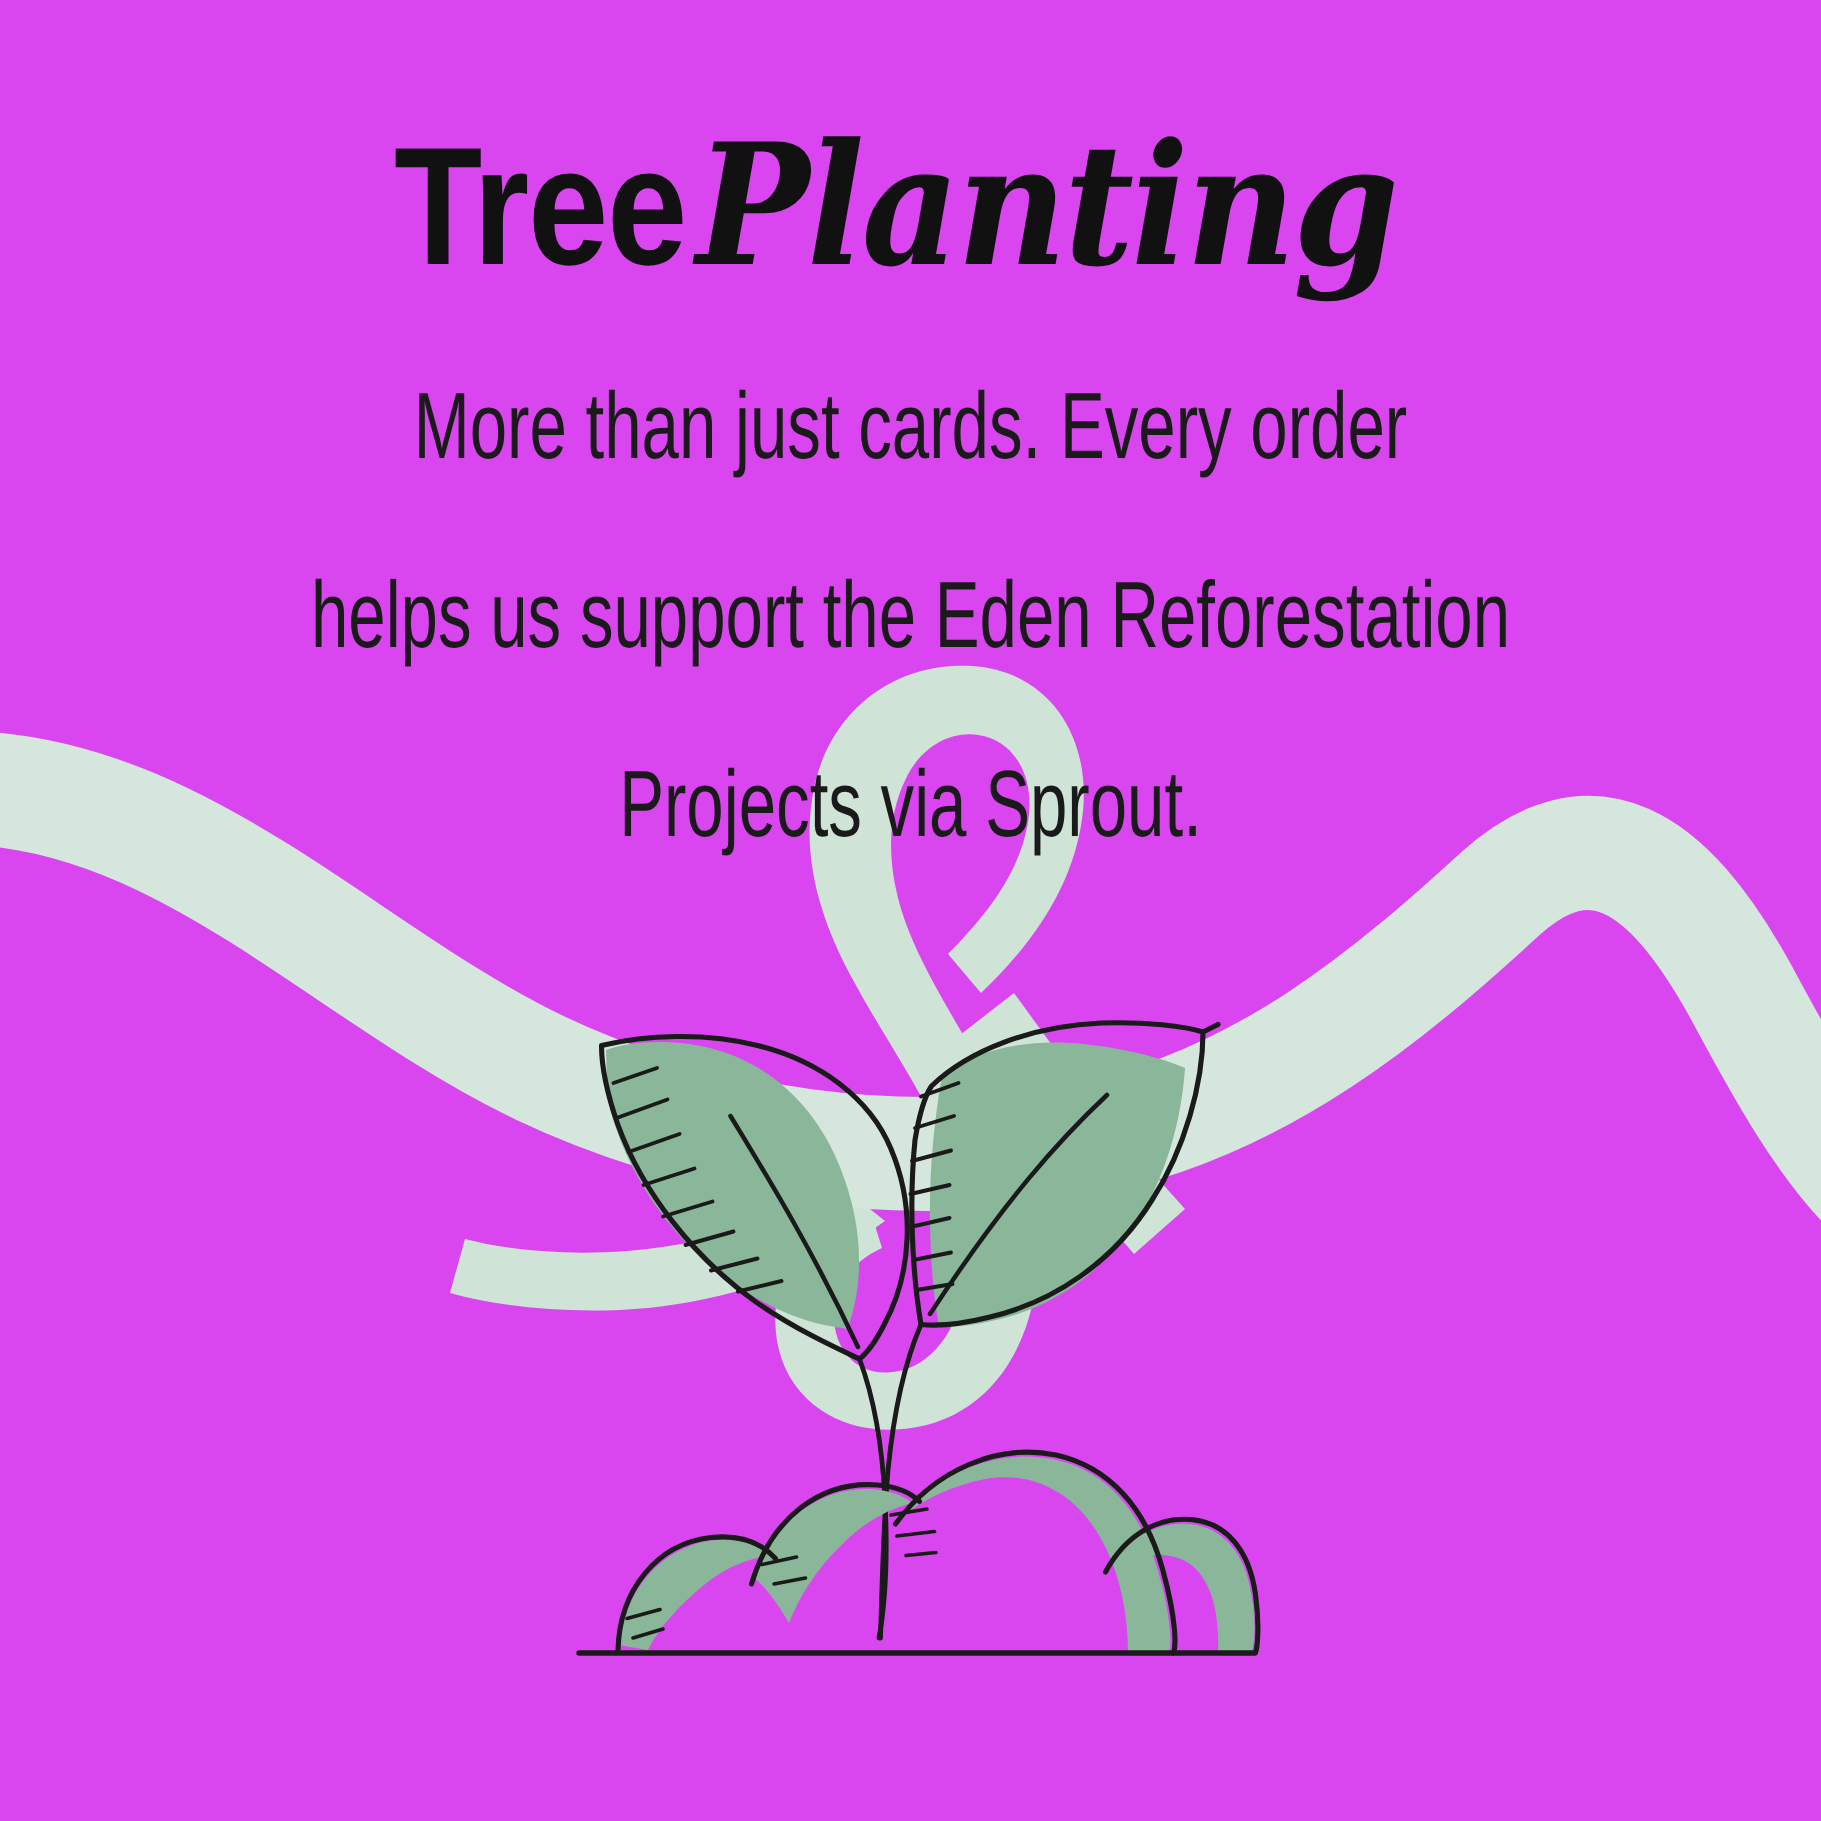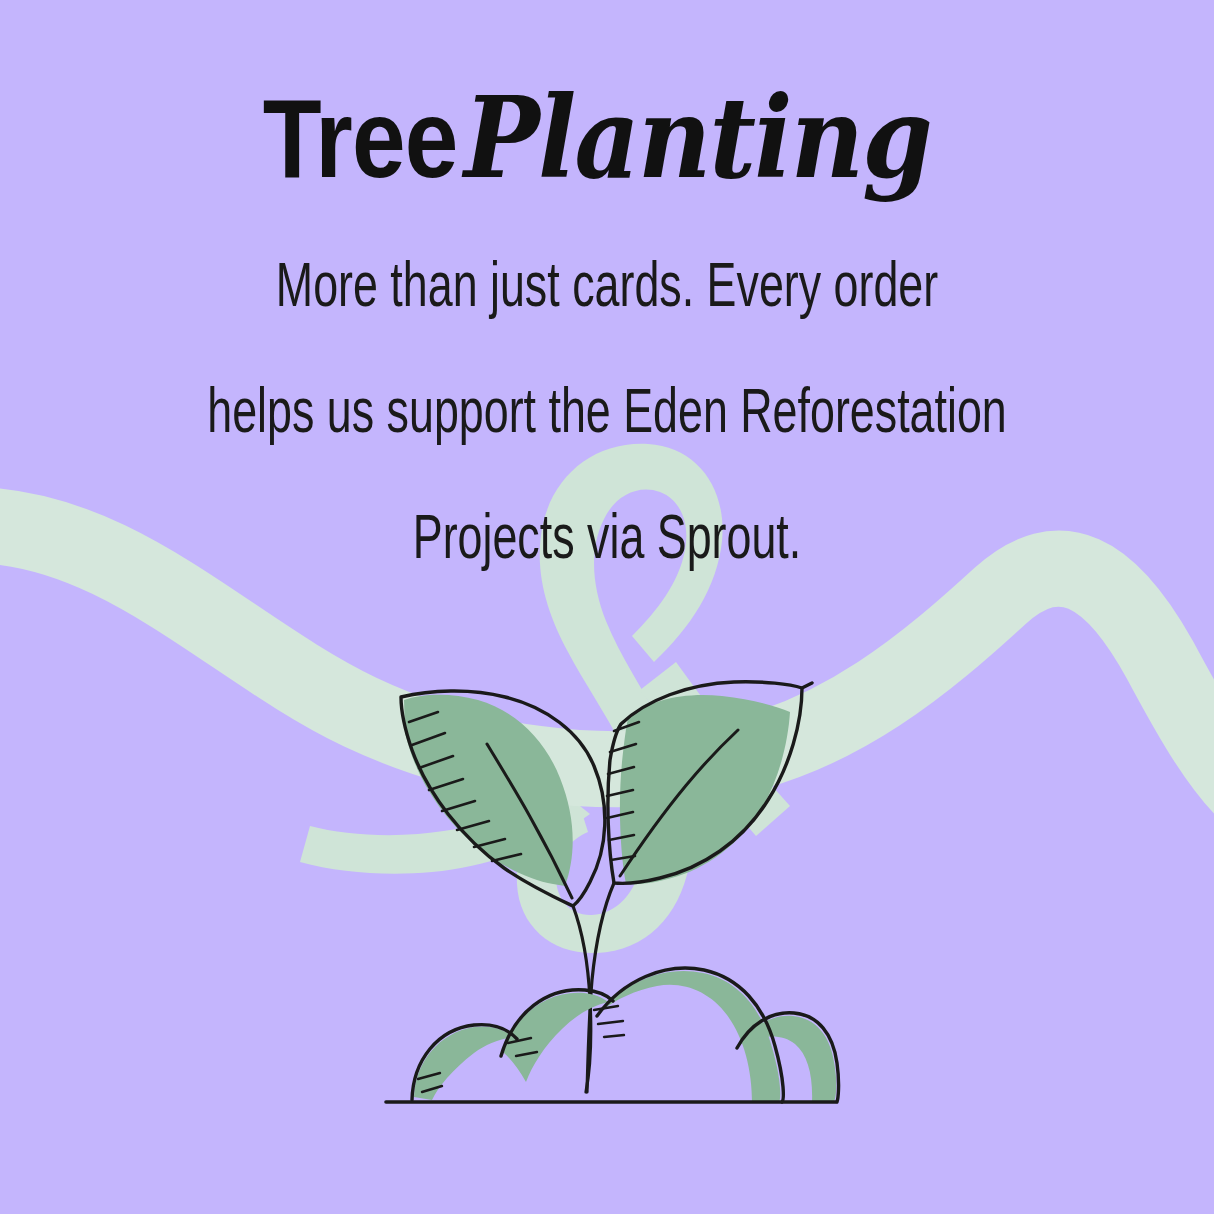--- a/index.html
+++ b/index.html
@@ -5,21 +5,21 @@
   * { margin:0; padding:0; box-sizing:border-box; }
   html, body {
     width:1214px; height:1214px;
     background:#ffffff;
     font-family:"Liberation Sans", sans-serif;
     overflow:hidden;
   }
   #poster {
     position:relative;
     width:1214px; height:1214px;
-    background:#c4b5fd;
+    background:#d946ef;
     overflow:hidden;
   }
 
   
   #decor {
     position:absolute;
     inset:0;
     width:1214px; height:1214px;
     z-index:0;
     pointer-events:none;

